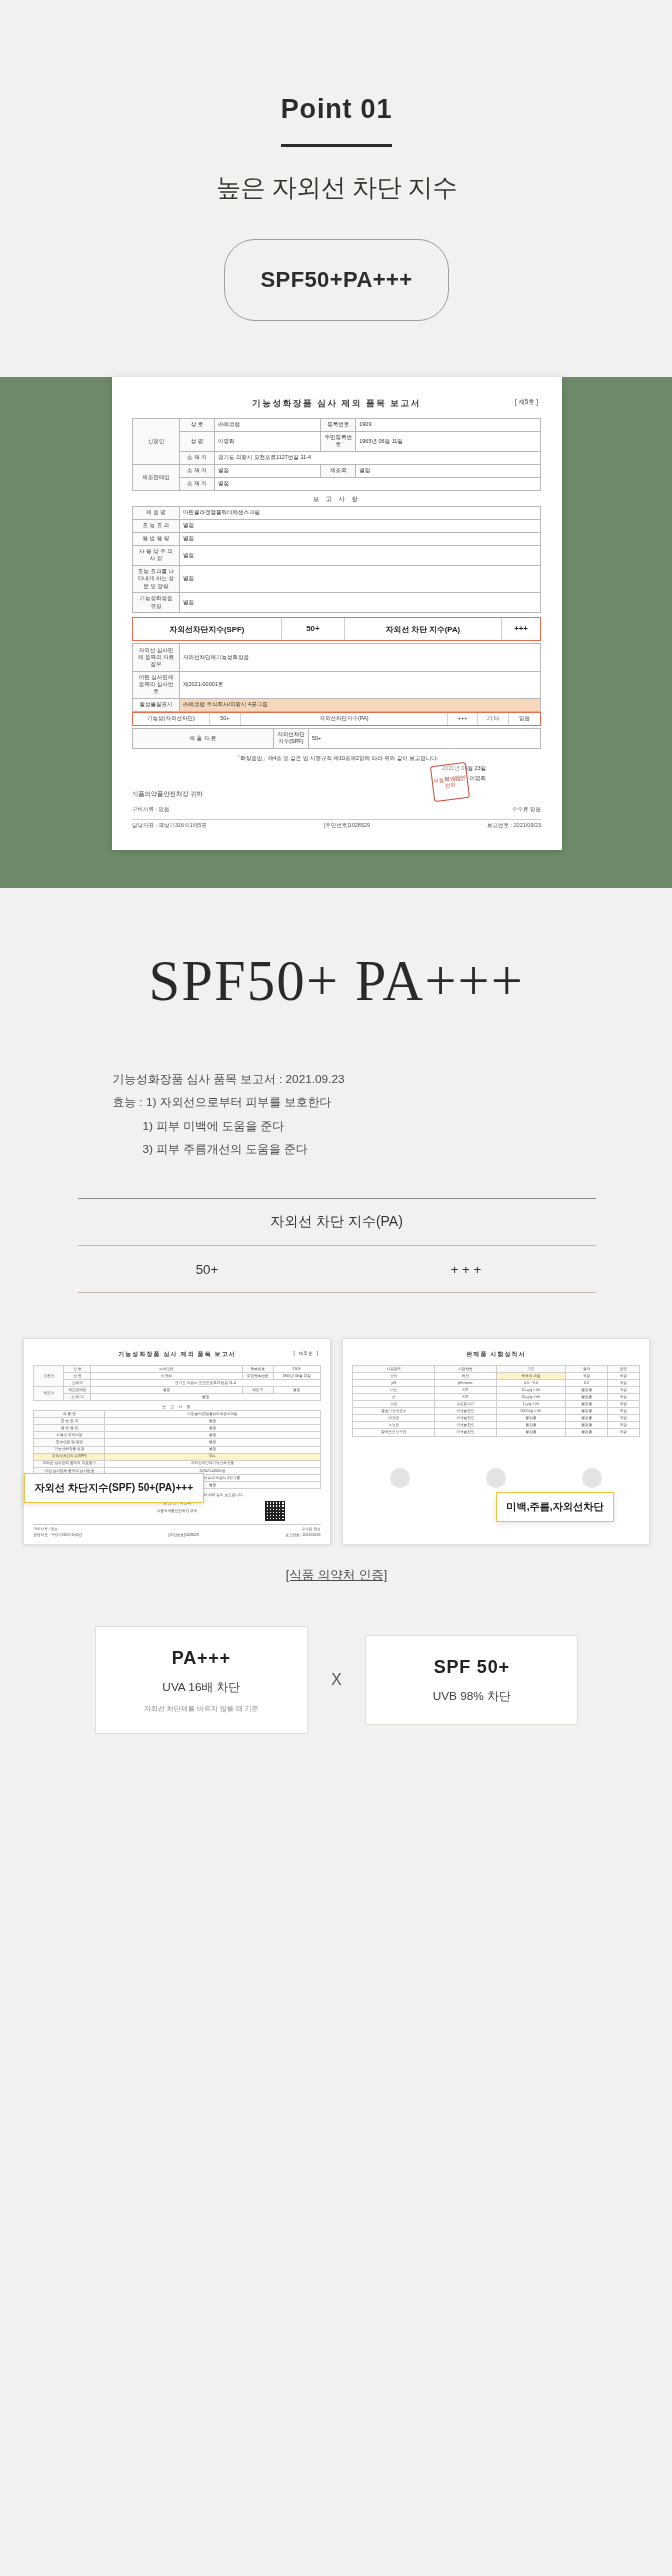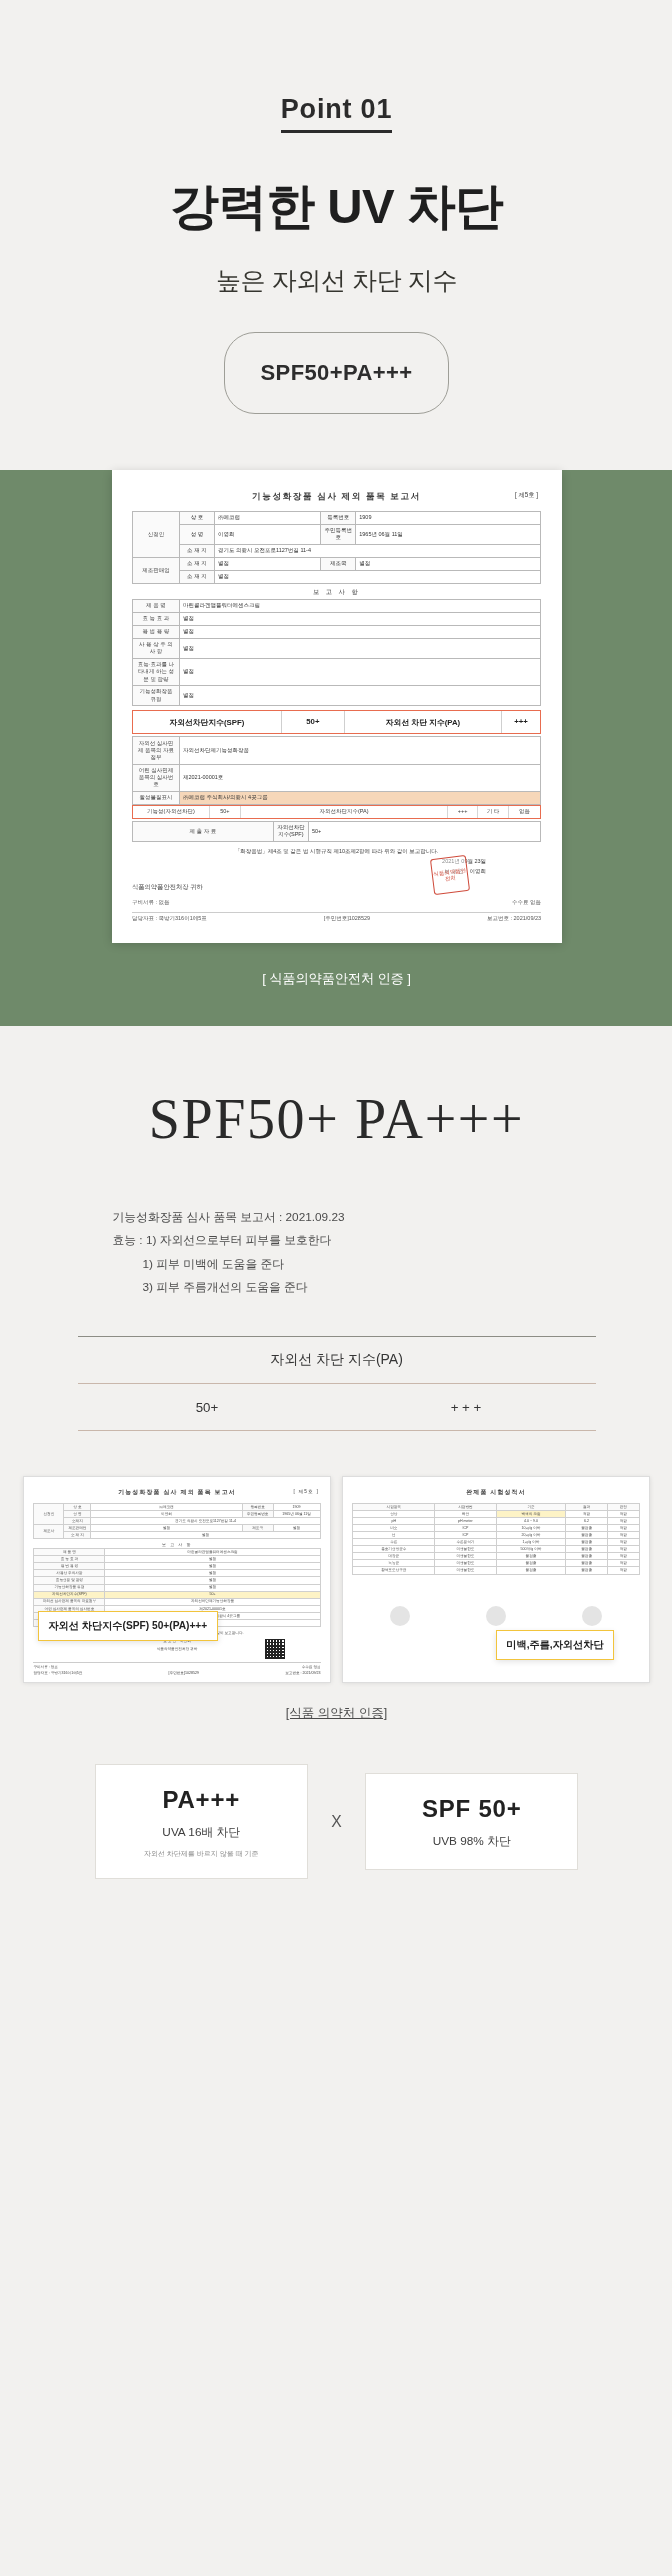--- a/index.html
+++ b/index.html
@@ -24,21 +24,21 @@
     background: #f2f1ef;
     padding-top: 94px;
     text-align: center;
   }
   .point-label {
     display: inline-block;
     font-size: 27px;
     font-weight: bold;
     letter-spacing: 0.8px;
     color: #2b2b2b;
-    padding-bottom: 5px;
+    padding-bottom: 19px;
     border-bottom: 3.1px solid #2b2b2b;
     font-family: "Liberation Sans", sans-serif;
   }
   .headline {
     margin-top: 41px;
     font-size: 49px;
     font-weight: bold;
     letter-spacing: -0.8px;
     color: #1f1f1f;
   }
@@ -270,21 +270,21 @@
     position: absolute;
     background: #ffffff;
     border: 1.6px solid #f2c43c;
     font-size: 10.2px;
     font-weight: bold;
     color: #222;
     padding: 7px 9.4px;
     white-space: nowrap;
     box-shadow: 0 1.6px 6.3px rgba(0,0,0,.12);
   }
-  .callout.left { left: 15px; top: 135px; }
+  .callout.left { left: 1px; top: 135px; }
   .callout.right { right: 36px; top: 154px; }
   .beam {
     position: absolute;
     background: linear-gradient(to bottom, rgba(255,238,160,.55), rgba(255,238,160,0));
     pointer-events: none;
   }
   .qr {
     width: 20.4px; height: 20.4px;
     background:
       repeating-linear-gradient(0deg,#222 0 1.6px,transparent 1.6px 3.1px),
@@ -308,33 +308,32 @@
     gap: 23.5px;
     margin: 42px auto 63px;
   }
   .bbox {
     width: 213px;
     background: #ffffff;
     border: 0.8px solid #e0ded9;
     padding: 20.4px 7.8px 19px;
     text-align: center;
   }
-  .bbox .b1 { font-size: 24px; font-weight: bold; color: #222; letter-spacing: 0.8px; }
+  .bbox .b1 { font-size: 18px; font-weight: bold; color: #222; letter-spacing: 0.8px; }
   .bbox .b2 { font-size: 11.8px; color: #3d3d3d; margin-top: 11px; }
   .bbox .b3 { font-size: 7px; color: #8c8c8c; margin-top: 7.8px; }
   .xmark { font-size: 15.7px; color: #555; }
 </style>
 </head>
 <body>
 
 <div class="page">
 
   <div class="sec1">
     <div class="point-label">Point 01</div>
-    <div class="headline">강력한 UV 차단</div>
     <div class="subheadline">높은 자외선 차단 지수</div>
     <div class="spf-pill">SPF50+PA+++</div>
   </div>
 
   <div class="green-band">
     <div class="spacer-top"></div>
     <div class="cert-wrap">
       <div class="cert-head">
         <span>기능성화장품 심사 제외 품목 보고서</span>
         <span class="no">[ 제5호 ]</span>
@@ -460,21 +459,20 @@
         <span>구비서류 : 없음</span>
         <span>수수료 없음</span>
       </div>
       <div class="cert-footer" style="border-top:0.8px solid #ccc;padding-top:2.4px">
         <span>담당자표 : 국방기316이1에5표</span>
         <span>[주민번호]1028529</span>
         <span>보고번호 : 2021/09/23</span>
       </div>
     </div>
 
-    <div class="cert-caption">[ 식품의약품안전처 인증 ]</div>
   </div>
 
   <div class="sec2">
     <div class="serif-title">SPF50+ PA+++</div>
 
     <div class="info-block">
       <div>기능성화장품 심사 품목 보고서 : 2021.09.23</div>
       <div>효능 : 1) 자외선으로부터 피부를 보호한다</div>
       <div class="ind">1) 피부 미백에 도움을 준다</div>
       <div class="ind">3) 피부 주름개선의 도움을 준다</div>

